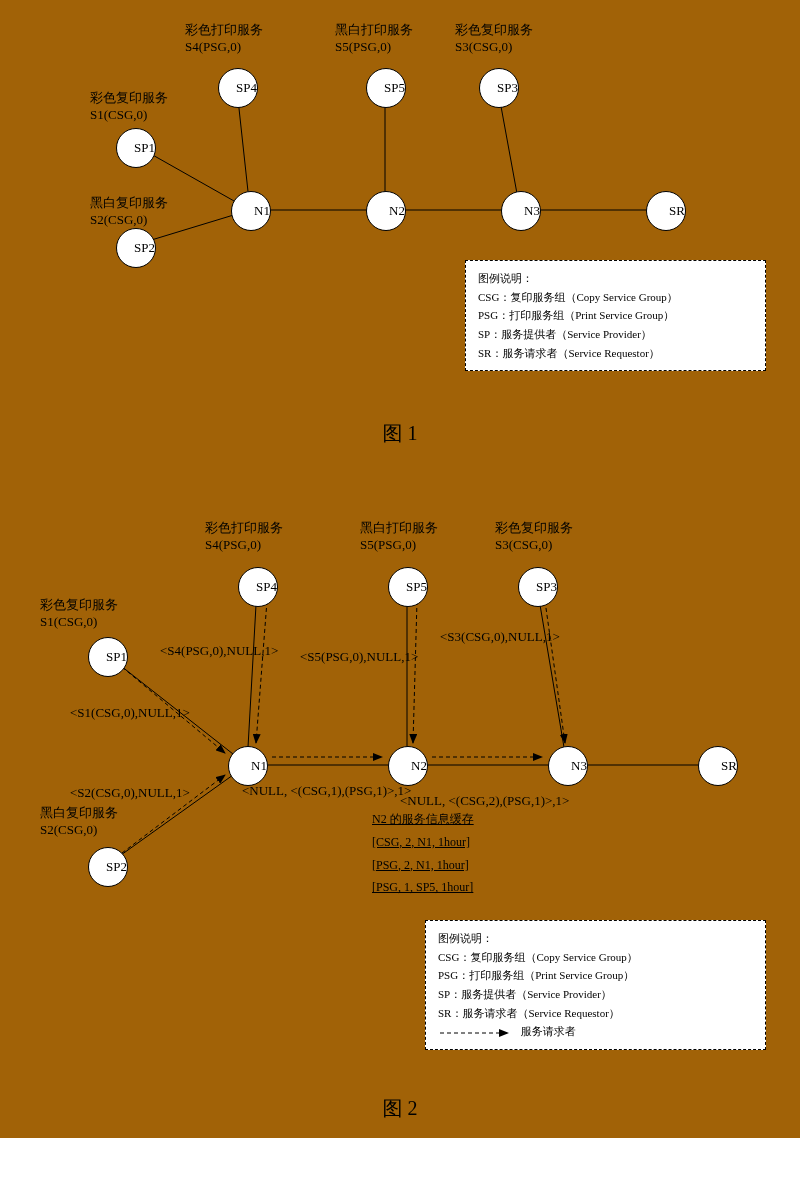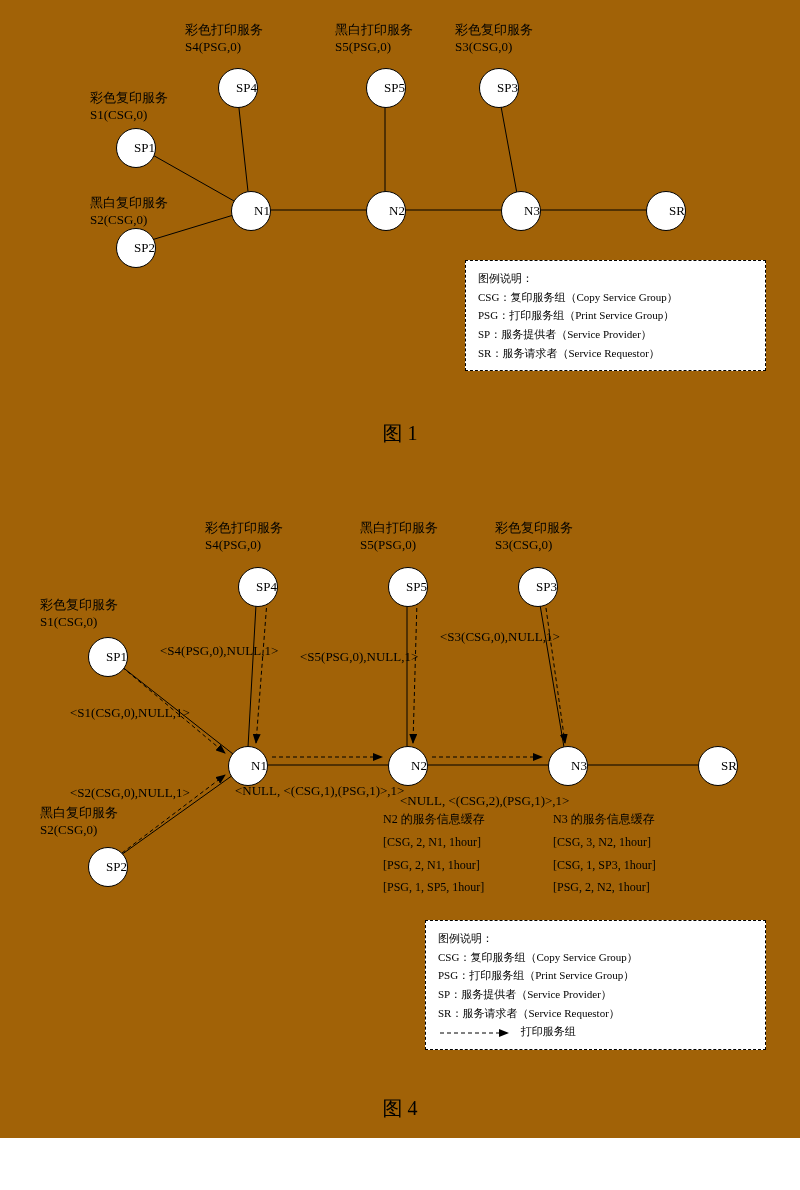--- a/index.html
+++ b/index.html
@@ -160,34 +160,28 @@
   <div class="lbl" style="left:360px; top:15px;"><span>黑白打印服务</span><br><span>S5(PSG,0)</span></div>
   <div class="lbl" style="left:495px; top:15px;"><span>彩色复印服务</span><br><span>S3(CSG,0)</span></div>
   <div class="lbl" style="left:40px;  top:92px;"><span>彩色复印服务</span><br><span>S1(CSG,0)</span></div>
   <div class="lbl" style="left:40px;  top:300px;"><span>黑白复印服务</span><br><span>S2(CSG,0)</span></div>
 
   <div class="lbl tiny" style="left:160px; top:138px;">&lt;S4(PSG,0),NULL,1&gt;</div>
   <div class="lbl tiny" style="left:300px; top:144px;">&lt;S5(PSG,0),NULL,1&gt;</div>
   <div class="lbl tiny" style="left:440px; top:124px;">&lt;S3(CSG,0),NULL,1&gt;</div>
   <div class="lbl tiny" style="left:70px;  top:200px;">&lt;S1(CSG,0),NULL,1&gt;</div>
   <div class="lbl tiny" style="left:70px;  top:280px;">&lt;S2(CSG,0),NULL,1&gt;</div>
-  <div class="lbl tiny" style="left:235px; top:278px;">&lt;NULL, &lt;(CSG,1),(PSG,1)&gt;,1&gt;</div>
+  <div class="lbl tiny" style="left:242px; top:278px;">&lt;NULL, &lt;(CSG,1),(PSG,1)&gt;,1&gt;</div>
   <div class="lbl tiny" style="left:400px; top:288px;">&lt;NULL, &lt;(CSG,2),(PSG,1)&gt;,1&gt;</div>
 
-  <div class="lbl small" style="left:383px; top:303px; line-height:1.9;">
+  <div class="lbl small" style="left:372px; top:303px; line-height:1.9;text-decoration:underline;">
     <div>N2 的服务信息缓存</div>
     <div>[CSG, 2, N1, 1hour]</div>
     <div>[PSG, 2, N1, 1hour]</div>
     <div>[PSG, 1, SP5, 1hour]</div>
-  </div>
-  <div class="lbl small" style="left:553px; top:303px; line-height:1.9;">
-    <div>N3 的服务信息缓存</div>
-    <div>[CSG, 3, N2, 1hour]</div>
-    <div>[CSG, 1, SP3, 1hour]</div>
-    <div>[PSG, 2, N2, 1hour]</div>
   </div>
 
   <div class="node" style="left:238px; top:62px; width:38px; height:38px;">
         <span>SP4</span>
       </div>
   <div class="node" style="left:388px; top:62px; width:38px; height:38px;">
         <span>SP5</span>
       </div>
   <div class="node" style="left:518px; top:62px; width:38px; height:38px;">
         <span>SP3</span>
@@ -219,20 +213,20 @@
     <div>SR：服务请求者（Service Requestor）</div>
     <div>
       <svg width="80" height="10" style="vertical-align:middle">
         <defs>
               <marker id="arr2" markerWidth="10" markerHeight="8" refX="9" refY="4" orient="auto">
                 <path d="M0,0 L10,4 L0,8 Z" fill="#000"></path>
               </marker>
             </defs>
         <line x1="2" y1="5" x2="70" y2="5" stroke="#000" stroke-dasharray="4,3" marker-end="url(#arr2)"></line>
       </svg>
-      <span>打印服务组</span>
+      <span>服务请求者</span>
     </div>
   </div>
 
-  <div class="caption" style="top:590px;">图 4</div>
+  <div class="caption" style="top:590px;">图 2</div>
 </div>
 
 </div>
 
 </body></html>

